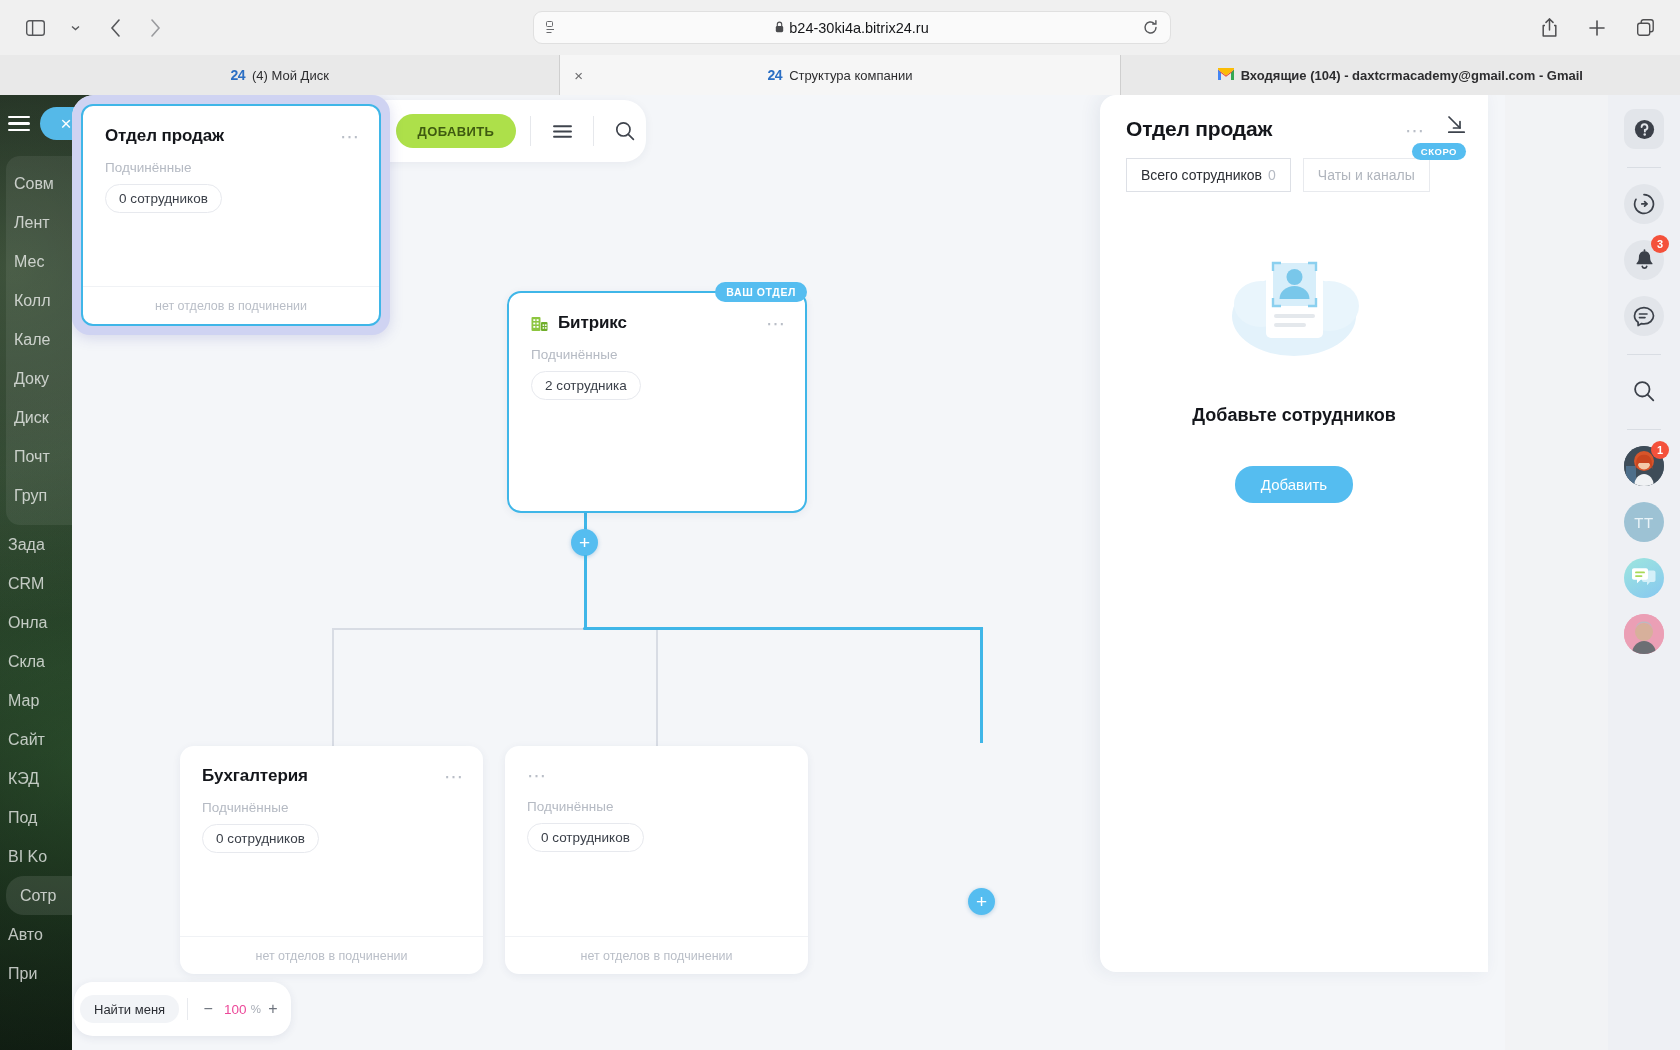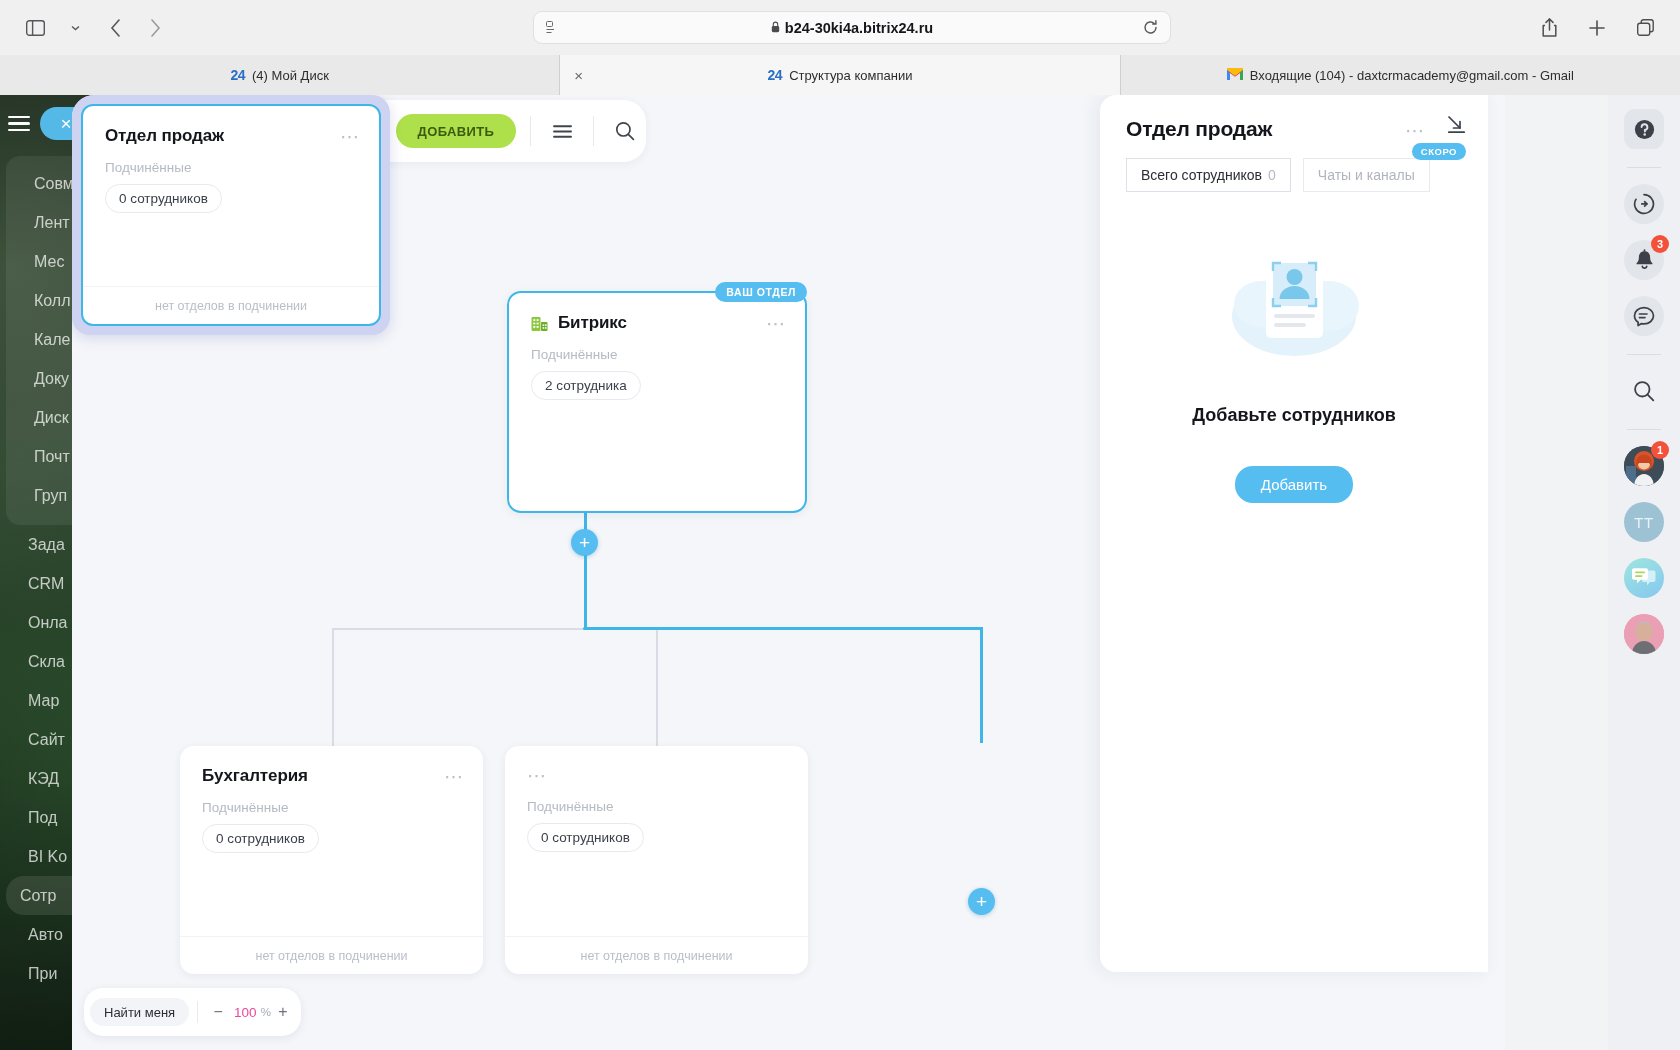--- a/index.html
+++ b/index.html
@@ -18,21 +18,21 @@
   }
   .chrome-left { display: flex; align-items: center; gap: 6px; padding-left: 18px; }
   .chrome-btn {
     width: 34px; height: 30px; display: flex; align-items: center; justify-content: center;
     color: #4f4f51; border-radius: 5px;
   }
   .chrome-btn svg { display: block; }
   .url-wrap { flex: 1; display: flex; justify-content: center; }
   .url-bar {
     width: 638px; height: 33px; background: #fafafa; border: 1px solid #e0e0e0;
-    border-radius: 9px; display: flex; align-items: center; position: relative; font-weight: bold;
+    border-radius: 9px; display: flex; align-items: center; position: relative;
   }
   .url-reader { position: absolute; left: 12px; color: #5b5b5d; display: flex; }
   .url-text {
     flex: 1; text-align: center; font-size: 14.5px; color: #16171a;
     display: flex; align-items: center; justify-content: center; gap: 5px;
   }
   .lock-ico { display: inline-block; }
   .url-reload { position: absolute; right: 12px; color: #4f4f51; display: flex; }
   .chrome-right { display: flex; align-items: center; gap: 14px; padding-right: 18px; color: #4f4f51; }
 
@@ -74,21 +74,21 @@
   .close-pill {
     width: 52px; height: 33px; background: #55b9e8; border-radius: 17px;
     display: flex; align-items: center; justify-content: center;
     color: #fff; font-size: 19px; line-height: 1;
   }
   .lmenu-group {
     margin: 16px 6px 0 6px; padding: 8px 0 10px 0;
     background: rgba(255,255,255,.07); border-radius: 14px;
   }
   .lmenu-item {
-    height: 39px; display: flex; align-items: center; padding-left: 28px;
+    height: 39px; display: flex; align-items: center; padding-left: 8px;
     color: rgba(255,255,255,.72); font-size: 16px; white-space: nowrap; overflow: hidden;
   }
   .lmenu-item.pill { background: rgba(255,255,255,.10); border-radius: 18px; margin: 0 6px; padding-left: 14px; }
 
   
   .workarea {
     position: absolute; left: 72px; top: 0; width: 1433px; height: 955px;
     background: #f4f6f9; border-top-left-radius: 22px; overflow: hidden;
   }
 
@@ -165,21 +165,21 @@
   .conn-grey { position: absolute; background: #d8dce4; }
   .plus-btn {
     position: absolute; width: 27px; height: 27px; border-radius: 50%;
     background: #55bdf0; color: #fff; display: flex; align-items: center;
     justify-content: center; font-size: 19px; line-height: 1; cursor: pointer;
     box-shadow: 0 1px 4px rgba(40,120,180,.3);
   }
 
   
   .zoombar {
-    position: absolute; left: 12px; bottom: 14px; height: 48px;
+    position: absolute; left: 2px; bottom: 14px; height: 54px;
     background: #fff; border-radius: 19px; display: flex; align-items: center;
     box-shadow: 0 2px 9px rgba(40,60,100,.09); padding: 0 6px;
   }
   .zb-find {
     font-size: 13px; color: #2a2d33; padding: 0 14px; height: 28px;
     display: flex; align-items: center; border-radius: 14px; background: #f2f4f7; cursor: pointer;
   }
   .zb-sep { width: 1px; height: 22px; background: #e8eaee; margin: 0 8px; }
   .zb-btn { width: 24px; height: 24px; display: flex; align-items: center; justify-content: center;
             color: #6d737d; font-size: 16px; cursor: pointer; }
@@ -323,21 +323,21 @@
 <div class="tab-strip">
   <div class="tab inactive">
     <span class="tab-b24">24</span>
     <span>(4) Мой Диск</span>
   </div>
   <div class="tab active">
     <span class="tab-close">×</span>
     <span class="tab-b24">24</span>
     <span>Структура компании</span>
   </div>
-  <div class="tab inactive" style="border-right:none;">
+  <div class="tab inactive" style="border-right:none;font-weight:bold;">
     <span class="gmail-m">
       <svg width="16" height="12" viewBox="0 0 16 12">
           <path d="M0 1.6 V12 H3 V5 L8 8.7 L13 5 V12 H16 V1.6 L8 7.4 Z" fill="#ea4335"></path>
           <path d="M0 1.6 V12 H3 V5 Z" fill="#4285f4"></path>
           <path d="M16 1.6 V12 H13 V5 Z" fill="#34a853"></path>
           <path d="M0 1.6 L8 7.4 L16 1.6 V0 H0 Z" fill="#fbbc05"></path>
         </svg>
     </span>
     <span>Входящие (104) - daxtcrmacademy@gmail.com - Gmail</span>
   </div>

